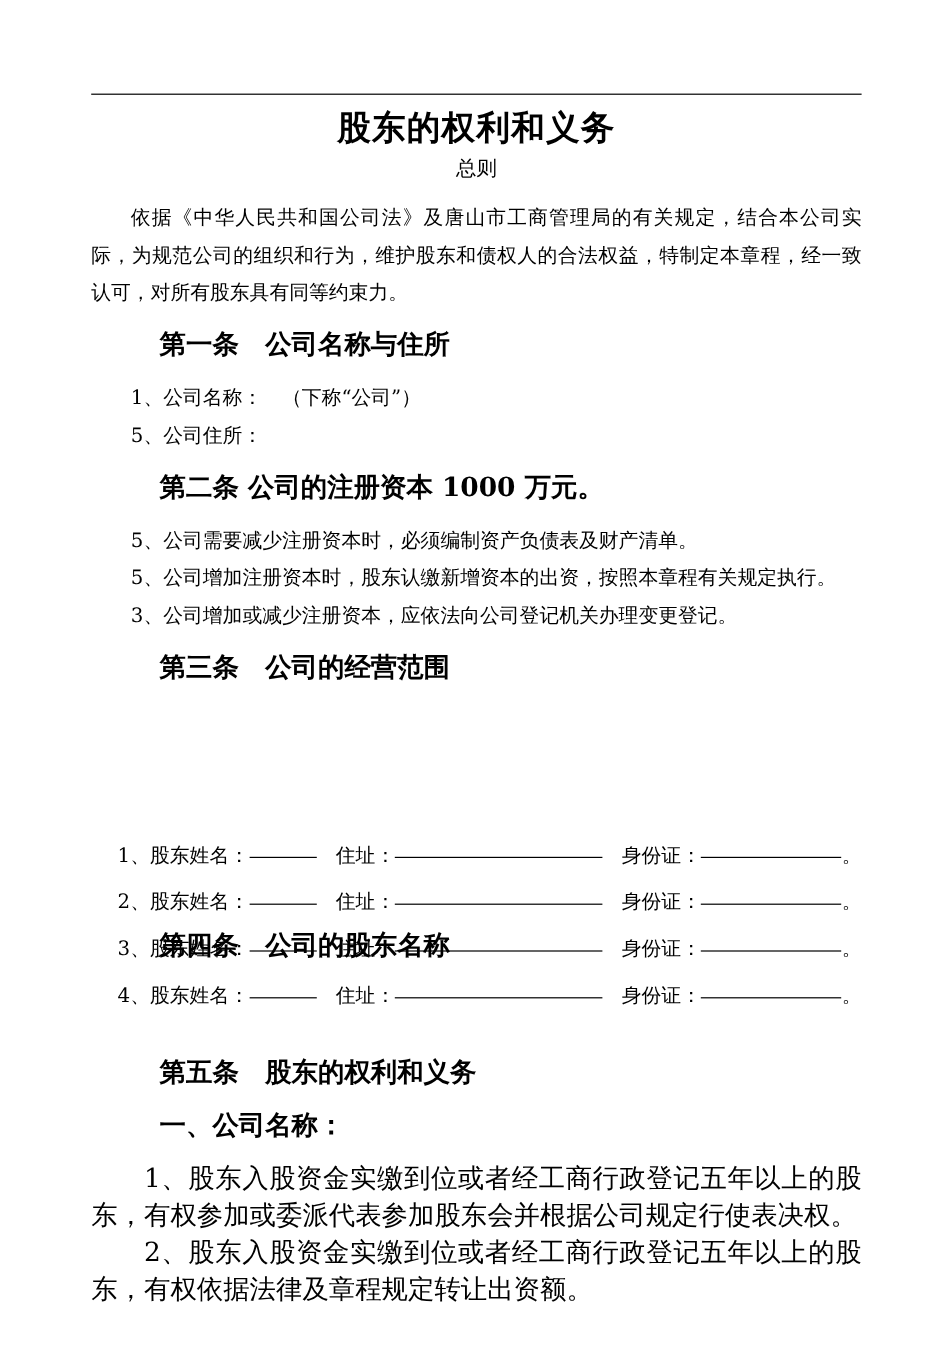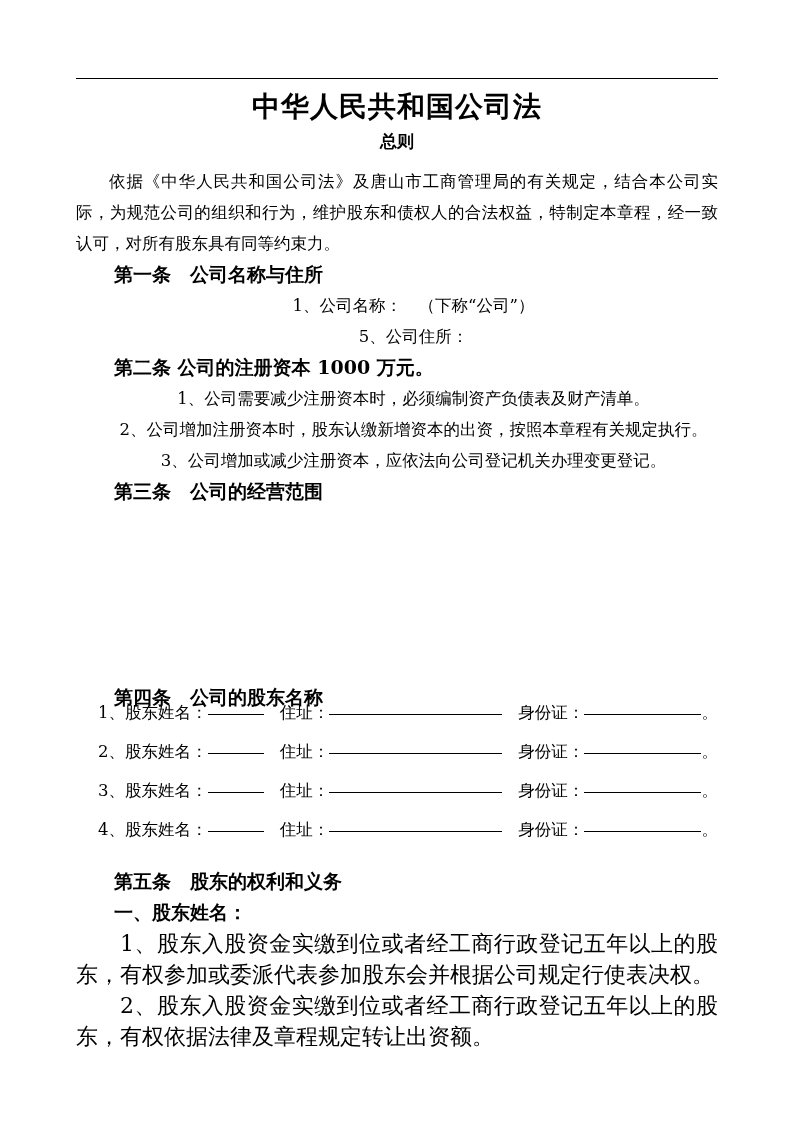--- a/index.html
+++ b/index.html
@@ -39,50 +39,49 @@
     letter-spacing: 1px;
     line-height: 38px;
   }
   .doc-subtitle {
     position: absolute;
     left: 76px;
     top: 128px;
     width: 642px;
     text-align: center;
     font-size: 17px;
-    font-weight: bold;
+    font-weight: normal;
     line-height: 26px;
   }
   .body-block {
     position: absolute;
     left: 76px;
     top: 166px;
     width: 642px;
   }
   p.para {
     margin: 0;
     font-size: 16.5px;
     line-height: 31px;
     text-indent: 2em;
     text-align: justify;
     text-justify: inter-ideograph;
   }
   p.heading {
-    margin: 0;
-    font-size: 19px;
+    margin: 13px;
+    font-size: 22px;
     font-weight: bold;
     line-height: 31px;
     text-indent: 2em;
   }
   p.item {
     margin: 0;
     font-size: 16.5px;
     line-height: 31px;
     text-indent: 2em;
-    text-align: center;
   }
   p.item-wrap {
     margin: 0;
     font-size: 22px;
     line-height: 31px;
     text-indent: 2em;
     text-align: justify;
     text-justify: inter-ideograph;
   }
   
@@ -137,35 +136,35 @@
     letter-spacing: 2px;
   }
 </style>
 </head>
 <body>
 
 <div class="page">
 
   <div class="header-rule"></div>
 
-  <div class="doc-title">中华人民共和国公司法</div>
+  <div class="doc-title">股东的权利和义务</div>
 
   <div class="doc-subtitle">总则</div>
 
   <div class="body-block">
 
     <p class="para">依据《中华人民共和国公司法》及唐山市工商管理局的有关规定，结合本公司实际，为规范公司的组织和行为，维护股东和债权人的合法权益，特制定本章程，经一致认可，对所有股东具有同等约束力。</p>
 
     <p class="heading">第一条　公司名称与住所</p>
     <p class="item">1、公司名称：　（下称“公司”）</p>
     <p class="item">5、公司住所：</p>
 
     <p class="heading">第二条 公司的注册资本 1000 万元。</p>
-    <p class="item">1、公司需要减少注册资本时，必须编制资产负债表及财产清单。</p>
-    <p class="item">2、公司增加注册资本时，股东认缴新增资本的出资，按照本章程有关规定执行。</p>
+    <p class="item">5、公司需要减少注册资本时，必须编制资产负债表及财产清单。</p>
+    <p class="item">5、公司增加注册资本时，股东认缴新增资本的出资，按照本章程有关规定执行。</p>
     <p class="item">3、公司增加或减少注册资本，应依法向公司登记机关办理变更登记。</p>
 
     <p class="heading">第三条　公司的经营范围</p>
 
     <div class="blank-gap"></div>
 
     <p class="heading">第四条　公司的股东名称</p>
   </div>
 
   <div class="sh-block">
@@ -218,19 +217,19 @@
       <span class="rule rule-addr"></span>
       <span class="gap-md"></span>
       <span class="sh-label">身份证：</span>
       <span class="rule rule-id"></span>
       <span class="period">。</span>
     </div>
   </div>
 
   <div class="tail-block">
     <p class="heading">第五条　股东的权利和义务</p>
-    <p class="heading">一、股东姓名：</p>
+    <p class="heading">一、公司名称：</p>
     <p class="item-wrap">1、股东入股资金实缴到位或者经工商行政登记五年以上的股东，有权参加或委派代表参加股东会并根据公司规定行使表决权。</p>
     <p class="item-wrap">2、股东入股资金实缴到位或者经工商行政登记五年以上的股东，有权依据法律及章程规定转让出资额。</p>
   </div>
 
 
 </div>
 
 </body></html>

